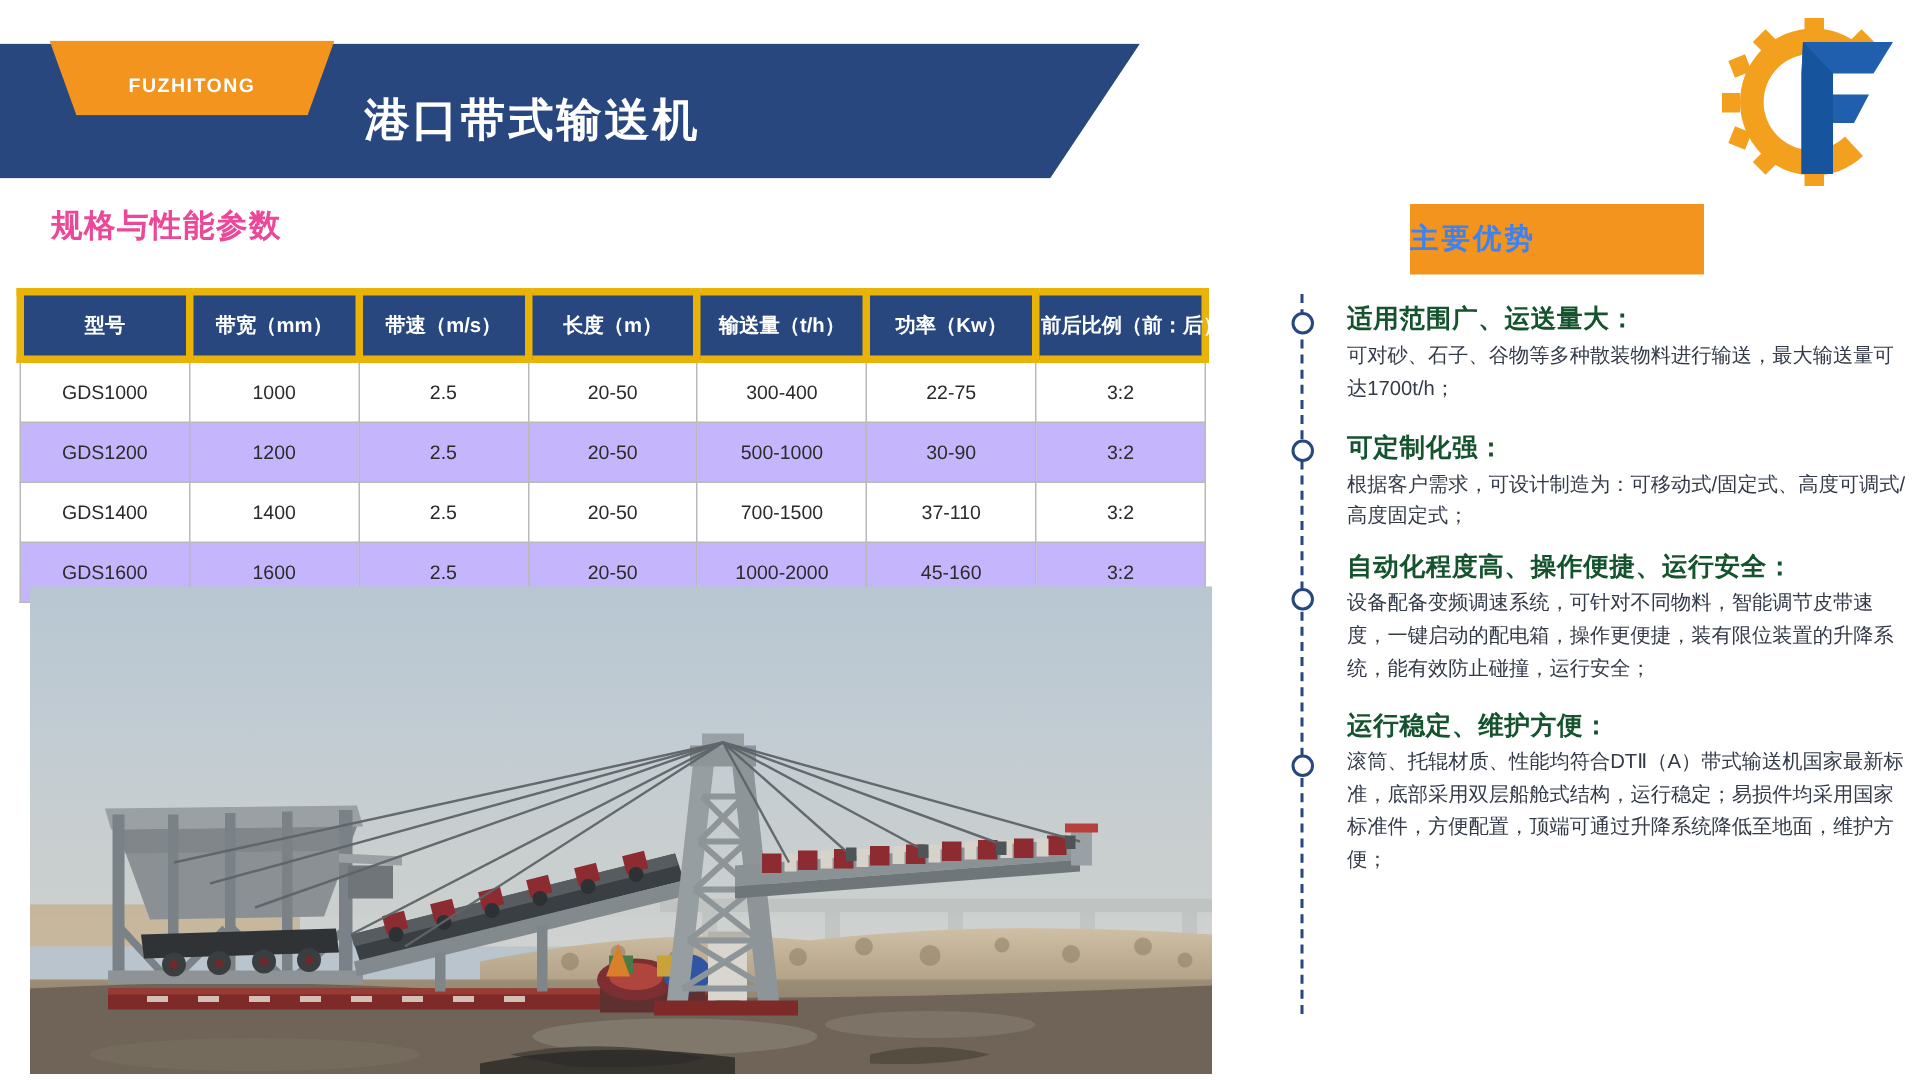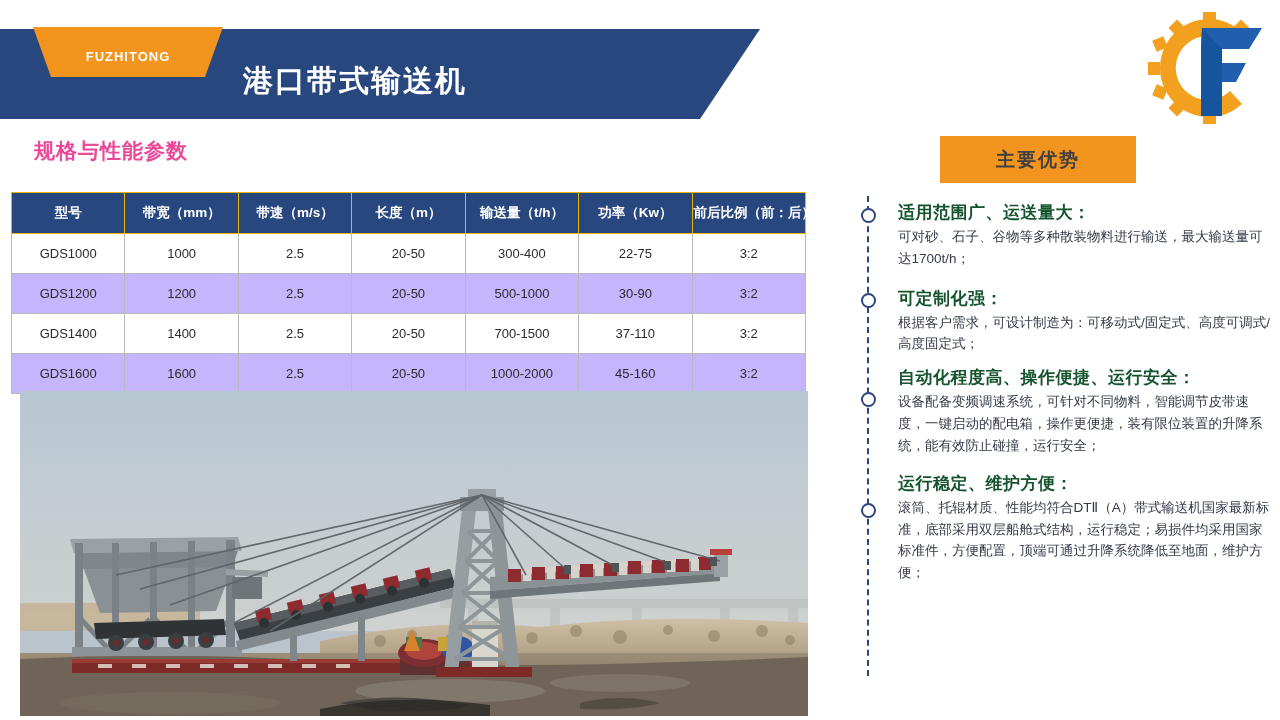--- a/index.html
+++ b/index.html
@@ -45,21 +45,21 @@
     line-height:1.2;white-space:nowrap;
   }
 
   .spec-table{
     position:absolute;left:11px;top:192px;width:795px;
     border-collapse:collapse;table-layout:fixed;
     font-size:13px;color:#2b2b2b;
   }
   .spec-table th{
     background:#27477E;color:#ffffff;font-weight:bold;font-size:13.5px;
-    height:38px;border:1px solid #eab308;text-align:center;vertical-align:middle;
+    height:38px;border:5px solid #eab308;text-align:center;vertical-align:middle;
     white-space:nowrap;
   }
   .spec-table td{
     height:37px;border:1px solid #b9b9b9;text-align:center;vertical-align:middle;
     background:#ffffff;white-space:nowrap;
   }
   .spec-table tr.alt td{background:#c4b5fd;}
 
   
   .photo{
@@ -67,22 +67,22 @@
     overflow:hidden;background:#b9c4cc;
   }
   .photo svg{display:block;width:788px;height:325px;}
 
   
   .adv-badge{
     position:absolute;left:940px;top:136px;width:196px;height:47px;
     background:#F2941D;
   }
   .adv-badge-label{
-    position:absolute;left:940px;top:150px;width:196px;text-align:center;
-    font-size:19px;font-weight:bold;color:#404040;letter-spacing:2px;line-height:1;
+    position:absolute;left:940px;top:150px;width:196px;
+    font-size:19px;font-weight:bold;color:#3b82f6;letter-spacing:2px;line-height:1;
   }
 
   .timeline{
     position:absolute;left:867px;top:196px;width:0;height:480px;
     border-left:2px dashed #27477E;
   }
   .adv-list{position:absolute;left:850px;top:196px;width:420px;}
   .adv-item{position:relative;margin-bottom:12px;padding-left:48px;}
   .adv-dot{
     position:absolute;left:11px;width:15px;height:15px;border-radius:50%;

